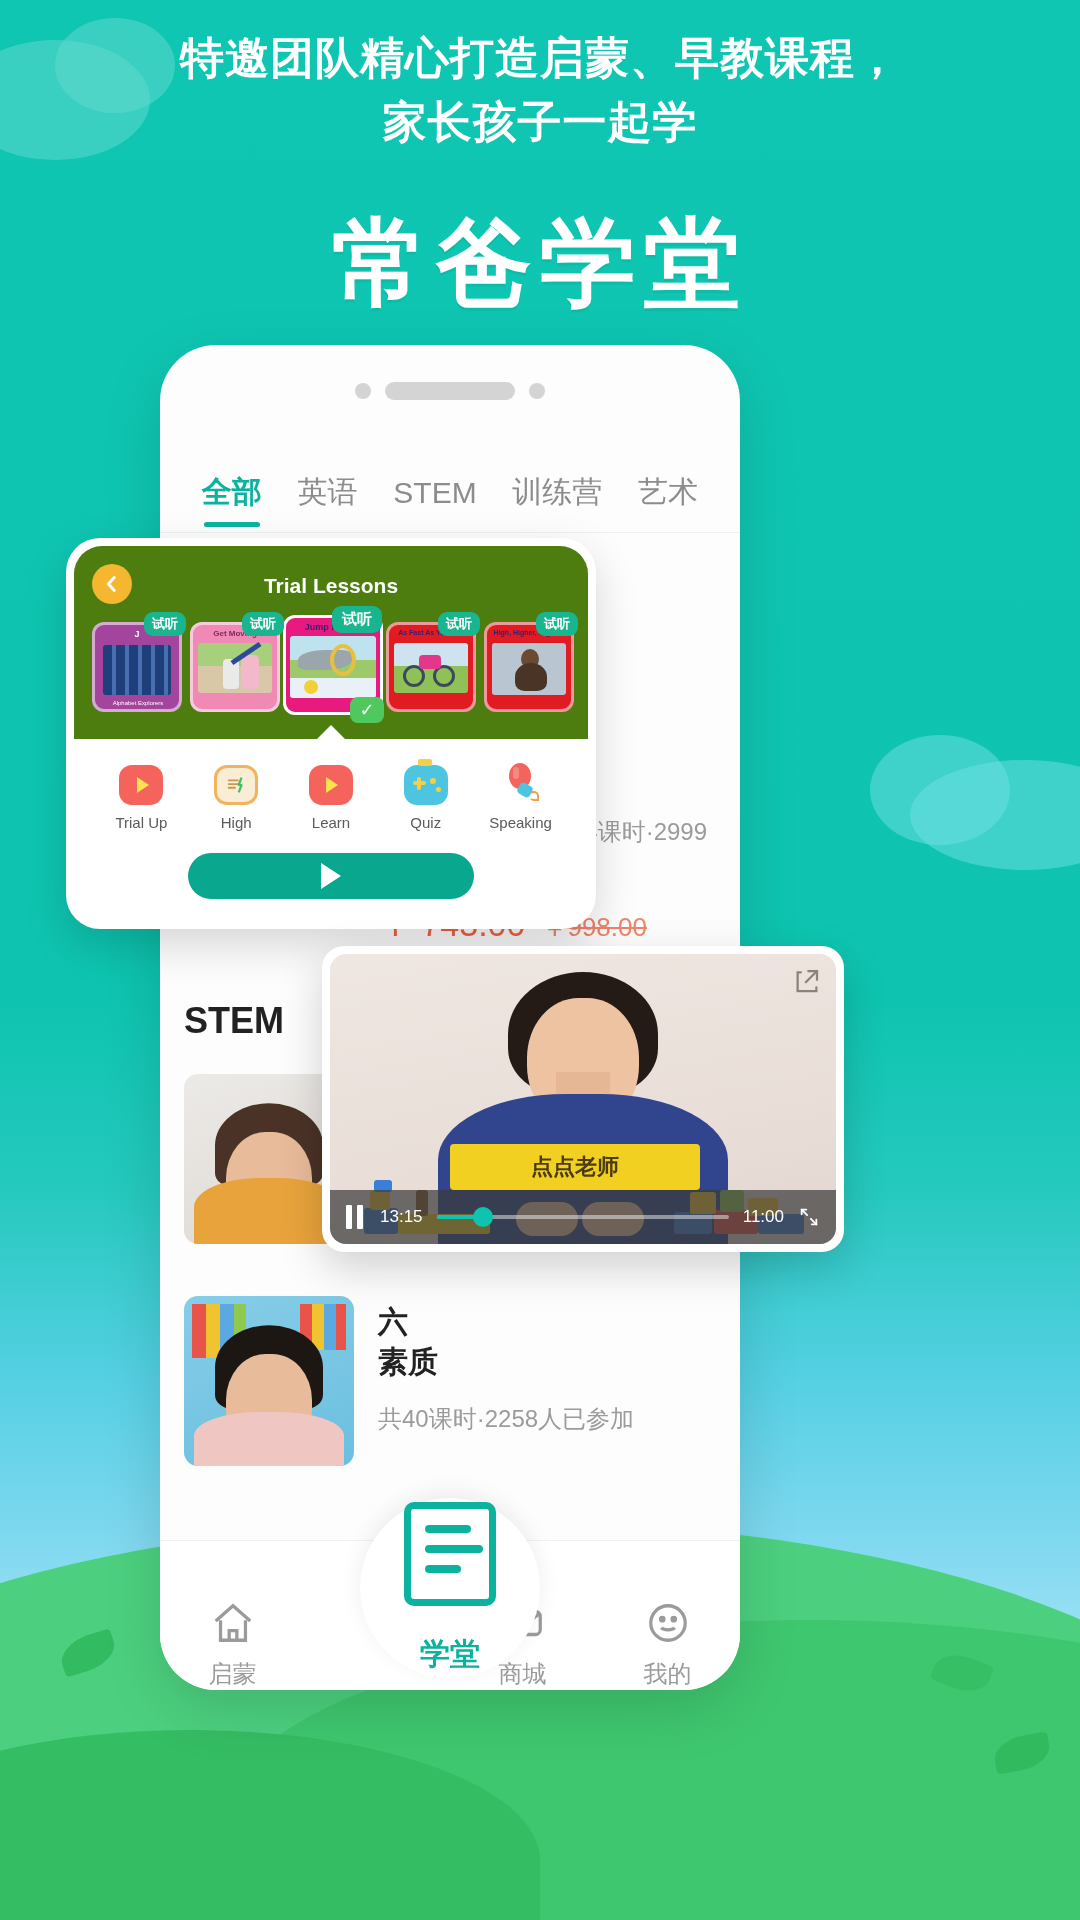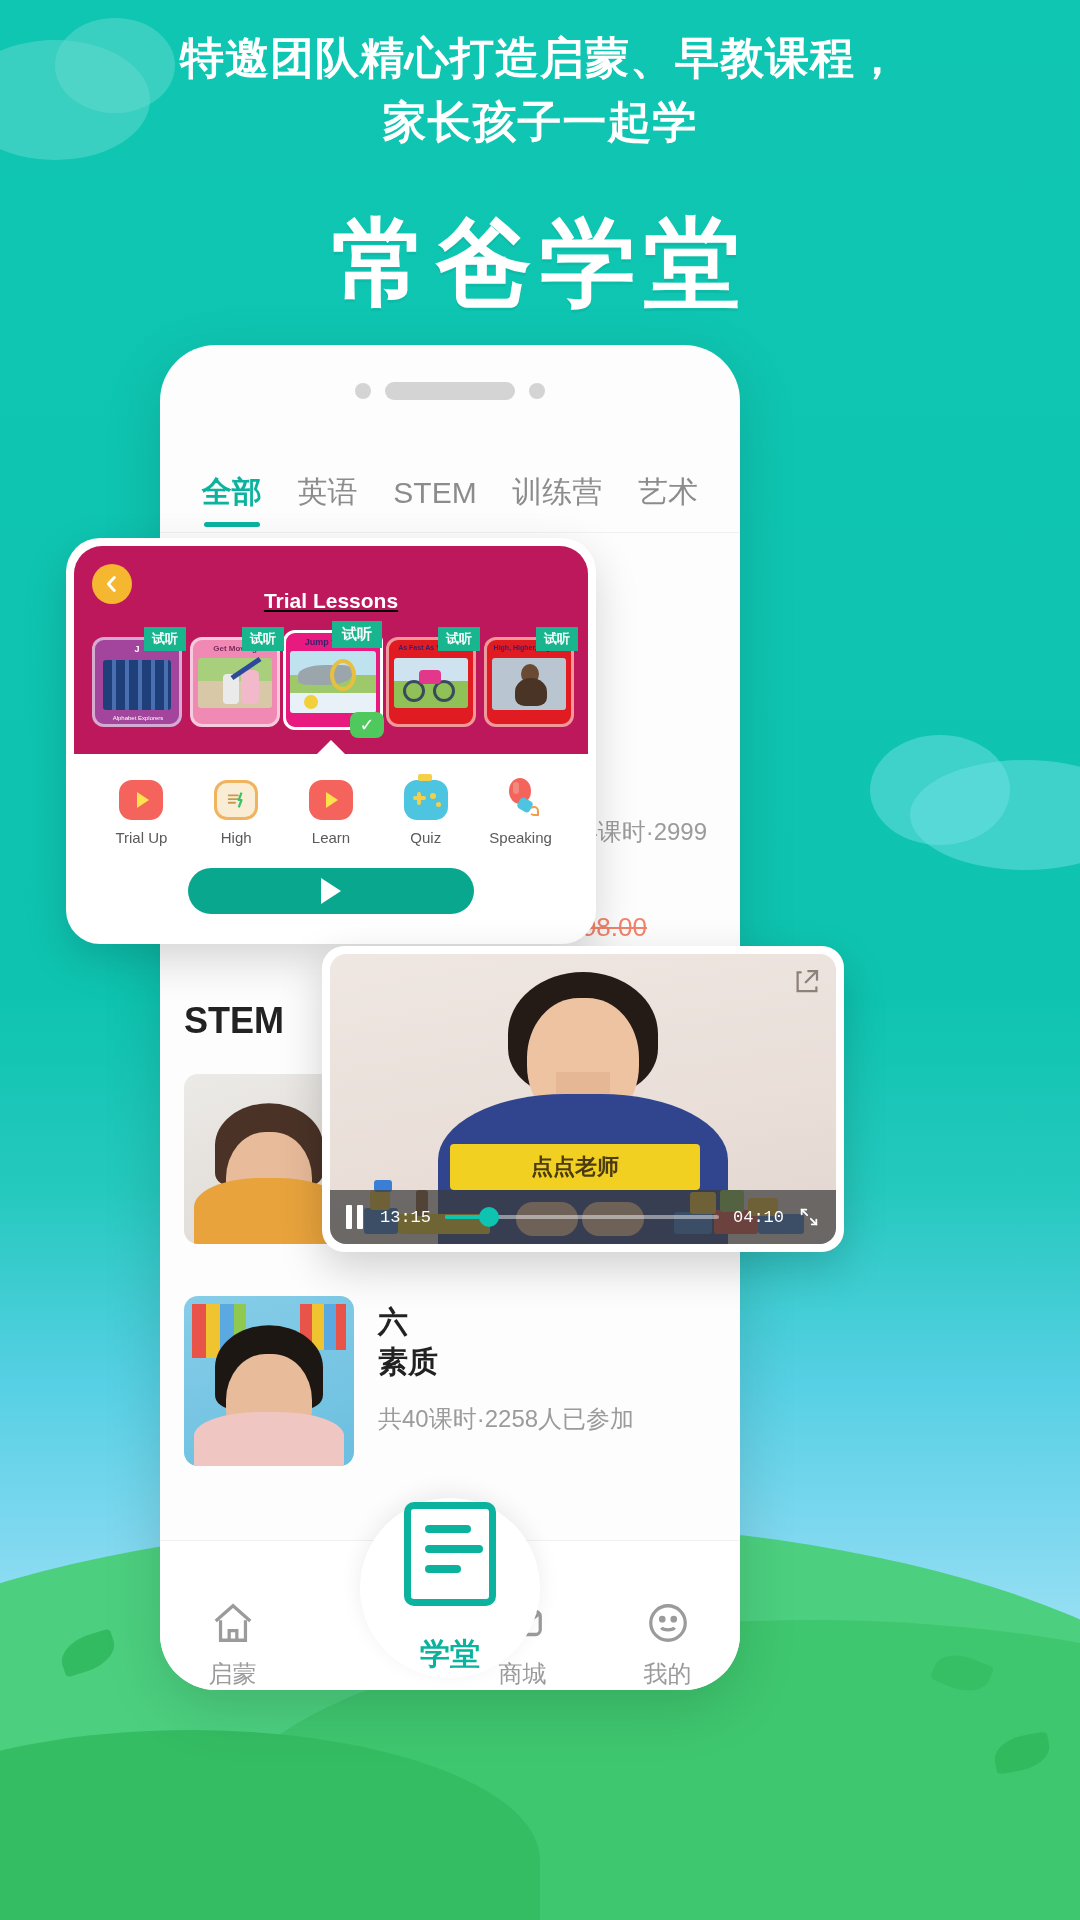--- a/index.html
+++ b/index.html
@@ -107,38 +107,38 @@
   #nav-center .book i { position:absolute; left: 14px; height: 8px; border-radius:4px; background:#0bb39f; display:block;}
   #nav-center .lbl { margin-top: 12px; font-size: 30px; color:#0bb39f; font-weight: 600;}
 
   
   #trial-card {
     position: absolute; left: 66px; top: 538px; width: 530px; z-index: 20;
     background: #fff; border-radius: 34px; padding: 8px;
     box-shadow: 0 16px 44px rgba(0,0,0,.16);
   }
   #trial-purple {
-    background: #be185d; border-radius: 28px 28px 0 0; padding: 35px 18px 24px 18px; position: relative; text-decoration: underline;
+    background: #4d7c0f; border-radius: 28px 28px 0 0; padding: 20px 18px 24px 18px; position: relative;
   }
   #trial-back {
     position: absolute; left: 18px; top: 18px; width: 40px; height: 40px; border-radius: 50%;
     background: #f5b630; display: flex; align-items: center; justify-content: center;
   }
   #trial-back svg { width: 22px; height: 22px; }
   #trial-heading { text-align: center; font-size: 21px; font-weight: 700; color: #fff; line-height: 40px;}
   #trial-thumbs { display:flex; justify-content: space-between; gap: 8px; margin-top: 16px;}
   .tl { position: relative; width: 90px; }
   .tl-img {
     width: 90px; height: 90px; border-radius: 12px; overflow:hidden; position: relative;
     border: 3px solid rgba(255,255,255,.55);
   }
   .tl.sel .tl-img { width: 100px; height: 100px; border-color: #fff; margin-left:-5px; margin-top:-7px;}
   .tl-badge {
     position:absolute; right: -4px; top: -10px; background: #19b58f; color:#fff;
-    font-size: 13px; font-weight: 700; padding: 3px 8px; border-radius: 0; z-index: 4;
+    font-size: 13px; font-weight: 700; padding: 3px 8px; border-radius: 9px; z-index: 4;
   }
   .tl.sel .tl-badge { top: -16px; font-size: 15px; padding: 4px 10px;}
   .tl-check {
     position:absolute; right: -6px; bottom: -8px; width: 34px; height: 26px; border-radius: 8px;
     background: #4fc95e; display:flex; align-items:center; justify-content:center; color:#fff; font-size:18px; font-weight:700;
   }
   .tl-label { position:absolute; top: 4px; left: 0; right:0; text-align:center; font-size: 9px; font-weight:700; z-index:3; }
   #trial-white { background: #fff; border-radius: 0 0 28px 28px; padding: 26px 20px 22px 20px; position: relative;}
   #trial-arrow {
     position: absolute; top: -14px; left: 50%; transform: translateX(-50%);
@@ -155,21 +155,21 @@
   }
   #trial-play .tri { width:0;height:0;border-left: 20px solid #fff; border-top: 13px solid transparent; border-bottom: 13px solid transparent;}
 
   
   #video-card {
     position: absolute; left: 322px; top: 946px; width: 522px; height: 306px; z-index: 22;
     background: #fff; border-radius: 22px; padding: 8px;
     box-shadow: 0 16px 44px rgba(0,0,0,.18);
   }
   #video-inner { width:100%; height:100%; border-radius:16px; overflow:hidden; position:relative;
-    background: linear-gradient(170deg,#efe7e2 0%,#e9ded8 60%, #e2d5cf 100%); font-family: Liberation Mono, monospace; }
+    background: linear-gradient(170deg,#efe7e2 0%,#e9ded8 60%, #e2d5cf 100%); }
   .v-teacher-hair { position:absolute; left:50%; transform:translateX(-50%); top: 18px; width: 150px; height: 124px; border-radius: 52% 52% 40% 40%; background:#241a16;}
   .v-teacher-face { position:absolute; left:50%; transform:translateX(-50%); top: 44px; width: 112px; height: 130px; border-radius: 46% 46% 48% 48%; background:#edc3a2;}
   .v-teacher-body { position:absolute; left:50%; transform:translateX(-50%); bottom: 0; width: 290px; height: 150px; border-radius: 44% 44% 0 0; background:#31458e;}
   .v-neck { position:absolute; left:50%; transform:translateX(-50%); bottom: 132px; width: 54px; height: 40px; background:#e6b795;}
   .v-hand { position:absolute; bottom: 8px; width: 62px; height: 34px; border-radius: 18px; background:#edc3a2;}
   .v-share { position:absolute; right: 14px; top: 12px; width: 30px; height: 30px; }
   .lego-left { position:absolute; left: 34px; bottom: 10px; width: 130px; height: 62px;}
   .lego-right{ position:absolute; right: 22px; bottom: 10px; width: 140px; height: 58px;}
   .brick { position:absolute; border-radius: 3px;}
   #video-controls {
@@ -500,21 +500,21 @@
     <div id="video-controls">
       <div id="v-pause">
           <i></i>
           <i></i>
         </div>
       <span>13:15</span>
       <div id="v-bar">
         <div id="v-fill"></div>
         <div id="v-knob"></div>
       </div>
-      <span>04:10</span>
+      <span>11:00</span>
       <div id="v-full">
         <svg viewBox="0 0 24 24" width="22" height="22" fill="none" stroke="#fff" stroke-width="2" stroke-linecap="round">
           <path d="M4 9V4h5"></path>
             <path d="M20 15v5h-5"></path>
             <path d="M4 4l6 6"></path>
             <path d="M20 20l-6-6"></path>
         </svg>
       </div>
     </div>
   </div>

